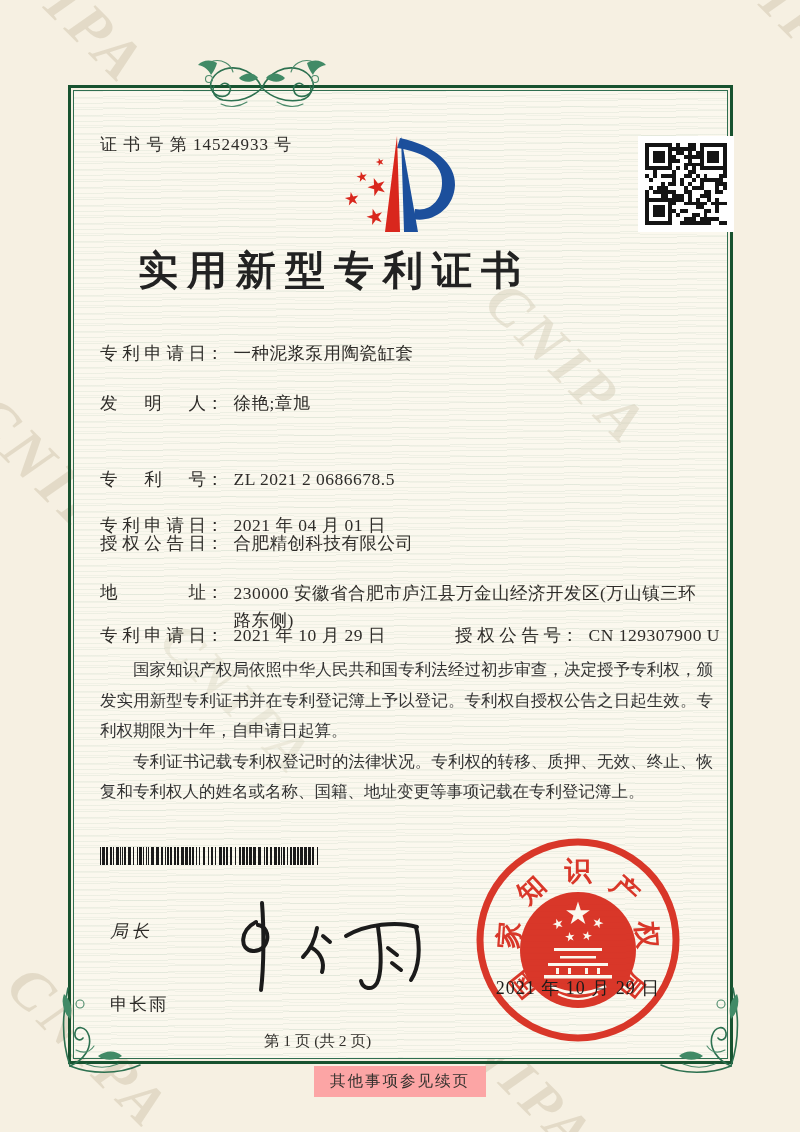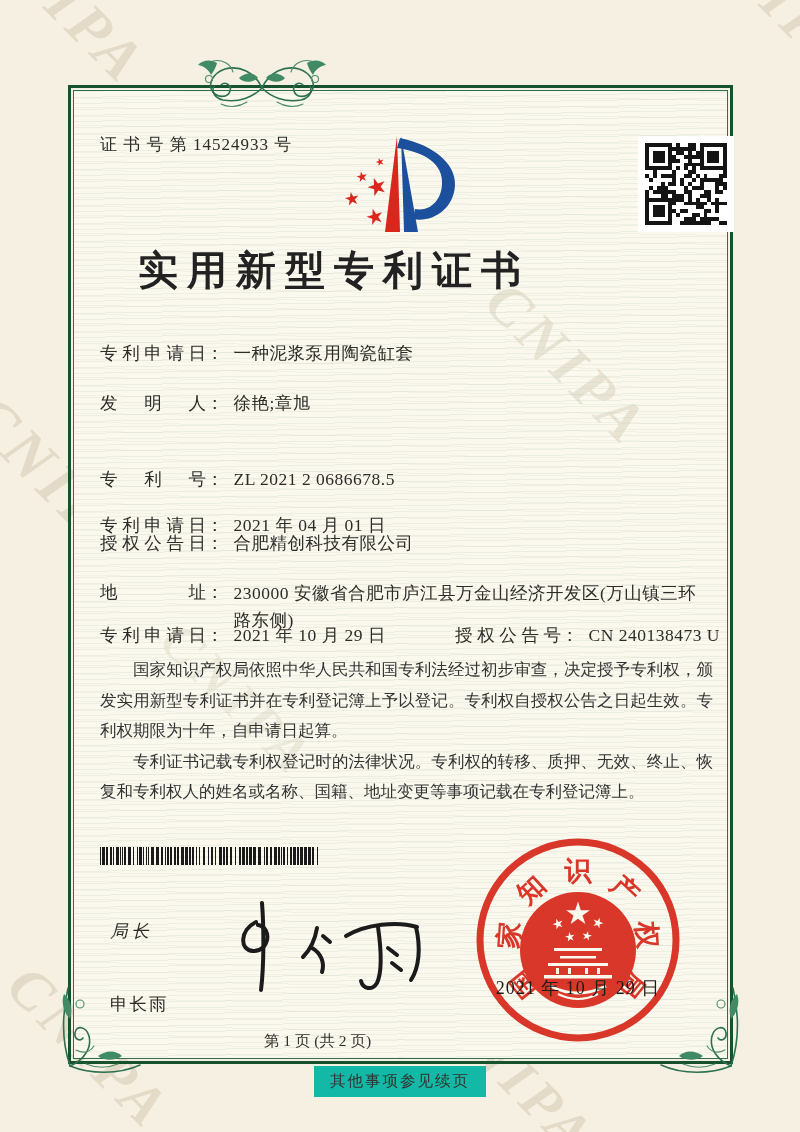--- a/index.html
+++ b/index.html
@@ -57,21 +57,21 @@
   .signame{left:110px;top:992px;font-size:17.5px;letter-spacing:2px;}
   .sealdate{
     left:462px;top:976px;width:232px;text-align:center;
     font-size:18px;color:#1d1c1a;letter-spacing:1px;z-index:5;
   }
   .pagenum{left:0;top:1031px;width:635px;text-align:center;font-size:15.5px;color:#33312d;}
   .note{
     left:0;top:1066px;width:800px;text-align:center;z-index:3;
   }
   .note span{
-    display:inline-block;background:#14b8a6;padding:5px 16px;
+    display:inline-block;background:#fca5a5;padding:5px 16px;
     font-size:15.5px;letter-spacing:2px;color:#33312d;
   }
   .seal{position:absolute;left:472px;top:834px;z-index:4;opacity:0.93;}
   .sealch{font-size:27px;font-weight:bold;text-anchor:middle;}
   .sig{position:absolute;left:220px;top:898px;z-index:4;}
   .qrbox{position:absolute;left:638px;top:136px;width:96px;height:96px;background:#ffffff;z-index:3;}
   .qr{position:absolute;left:7px;top:7px;}
   .bc{position:absolute;left:100px;top:847px;z-index:3;}
   .logo{position:absolute;left:335px;top:120px;z-index:3;}
 </style>
@@ -161,21 +161,21 @@
   </div>
   <div class="ct frow" style="top:531px;">
     <span class="flabel">授权公告日</span><span class="fcolon">：</span><span class="fvalue">合肥精创科技有限公司</span>
   </div>
   <div class="ct frow" style="top:580px;">
     <span class="flabel">地址</span><span class="fcolon">：</span><span class="fvalue-wrap">230000  安徽省合肥市庐江县万金山经济开发区(万山镇三环路东侧)</span>
   </div>
   <div class="ct frow" style="top:623px;">
     <span class="flabel">专利申请日</span><span class="fcolon">：</span><span class="fvalue">2021 年 10 月 29 日</span>
     <span class="fpair2">
-      <span class="flabel">授权公告号</span><span class="fcolon">：</span><span class="fvalue">CN 240138473 U</span>
+      <span class="flabel">授权公告号</span><span class="fcolon">：</span><span class="fvalue">CN 129307900 U</span>
     </span>
   </div>
 
   <div class="ct paras">
     <p>国家知识产权局依照中华人民共和国专利法经过初步审查，决定授予专利权，颁发实用新型专利证书并在专利登记簿上予以登记。专利权自授权公告之日起生效。专利权期限为十年，自申请日起算。</p>
     <p>专利证书记载专利权登记时的法律状况。专利权的转移、质押、无效、终止、恢复和专利权人的姓名或名称、国籍、地址变更等事项记载在专利登记簿上。</p>
   </div>
 
   <svg id="bc-svg" class="bc" width="222" height="18" viewBox="0 0 222 20" preserveAspectRatio="none">
       <path d="M0,0h1v20h-1zM2,0h3v20h-3zM6,0h2v20h-2zM10,0h2v20h-2zM13,0h1v20h-1zM16,0h3v20h-3zM20,0h1v20h-1zM22,0h1v20h-1zM24,0h2v20h-2zM28,0h3v20h-3zM33,0h1v20h-1zM37,0h1v20h-1zM39,0h3v20h-3zM43,0h1v20h-1zM46,0h1v20h-1zM48,0h1v20h-1zM51,0h3v20h-3zM56,0h3v20h-3zM61,0h2v20h-2zM65,0h1v20h-1zM67,0h2v20h-2zM70,0h2v20h-2zM74,0h2v20h-2zM77,0h2v20h-2zM81,0h3v20h-3zM85,0h3v20h-3zM89,0h2v20h-2zM92,0h2v20h-2zM96,0h1v20h-1zM99,0h1v20h-1zM103,0h2v20h-2zM108,0h1v20h-1zM111,0h2v20h-2zM115,0h1v20h-1zM119,0h3v20h-3zM123,0h2v20h-2zM126,0h2v20h-2zM130,0h2v20h-2zM135,0h1v20h-1zM139,0h2v20h-2zM142,0h3v20h-3zM146,0h2v20h-2zM149,0h3v20h-3zM153,0h3v20h-3zM158,0h3v20h-3zM164,0h1v20h-1zM166,0h2v20h-2zM170,0h2v20h-2zM174,0h3v20h-3zM178,0h2v20h-2zM181,0h1v20h-1zM183,0h2v20h-2zM187,0h1v20h-1zM190,0h2v20h-2zM193,0h3v20h-3zM197,0h2v20h-2zM200,0h3v20h-3zM204,0h3v20h-3zM208,0h3v20h-3zM212,0h2v20h-2zM217,0h1v20h-1z" fill="#1a1a1a"></path>

